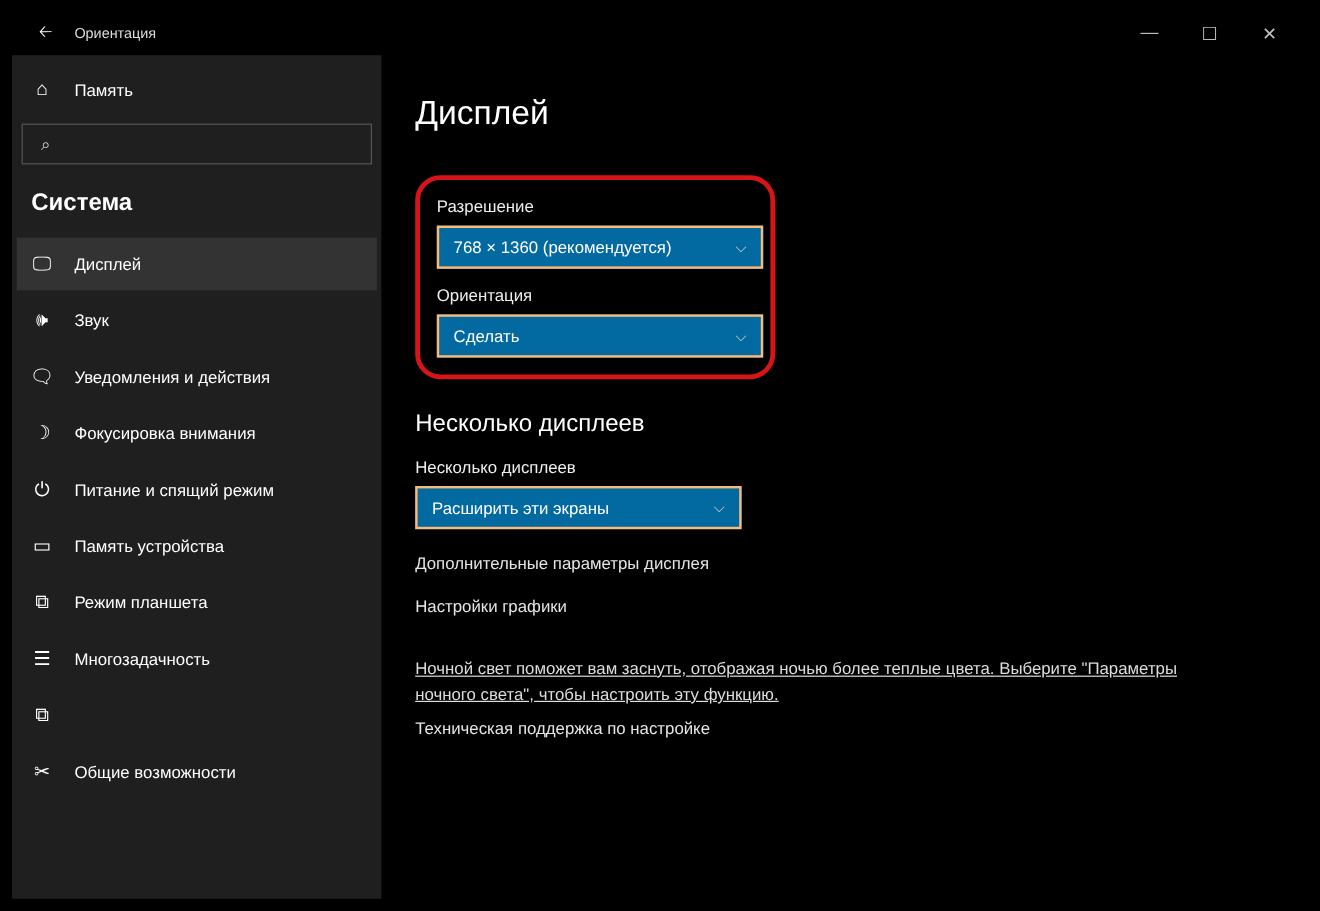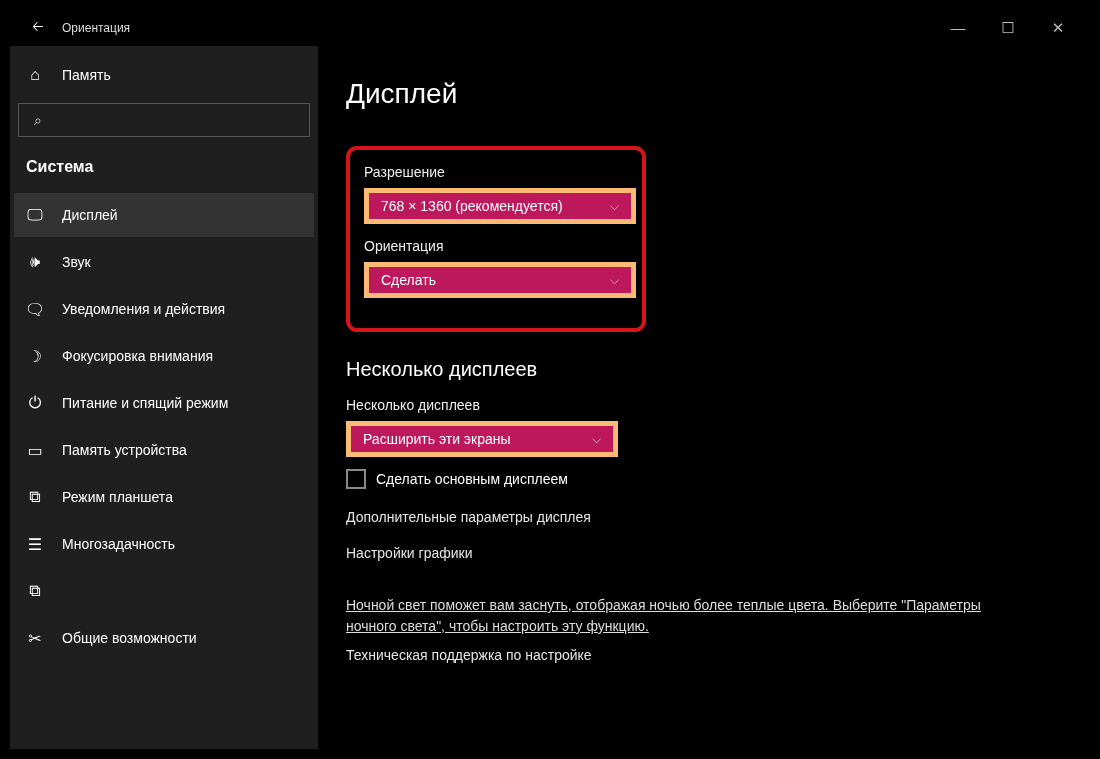--- a/index.html
+++ b/index.html
@@ -92,21 +92,21 @@
   .search-box input {
     flex: 1;
     background: transparent;
     border: none;
     outline: none;
     color: #ccc;
     font-size: 14px;
   }
   .search-box .icon { color: #ccc; font-size: 14px; }
   .section-title {
-    font-size: 16px;
+    font-size: 20px;
     font-weight: 600;
     padding: 8px 12px 14px 12px;
     color: #fff;
   }
   .nav-item {
     display: flex;
     align-items: center;
     gap: 18px;
     padding: 13px 12px;
     font-size: 14px;
@@ -122,41 +122,41 @@
     overflow: auto;
     background: #000;
   }
   h1 {
     font-size: 28px;
     font-weight: 400;
     margin-bottom: 16px;
   }
   .highlight-box {
     border: 4px solid #d6151a;
-    border-radius: 11px;
-    padding: 8px 14px 30px 14px;
+    border-radius: 21px;
+    padding: 8px 14px 14px 14px;
     margin-bottom: 26px;
     width: 300px;
     margin-top: 36px;
   }
   .field-label {
     font-size: 14px;
     color: #eee;
     margin-bottom: 8px;
     margin-top: 6px;
   }
   .dropdown {
-    border: 5px solid #fdba74;
+    border: 2px solid #fdba74;
     height: 36px;
     display: flex;
     align-items: center;
     padding: 0 12px;
     font-size: 14px;
     width: 272px;
-    background: #be185d;
+    background: #0369a1;
   }
   .dropdown .chev {
     margin-left: auto;
     font-size: 12px;
     color: #ccc;
   }
   h2 {
     font-size: 20px;
     font-weight: 400;
     margin-top: 10px;
@@ -280,24 +280,20 @@
         </div>
       </div>
 
       <h2>Несколько дисплеев</h2>
       <div class="field-label">Несколько дисплеев</div>
       <div class="dropdown">
         <span>Расширить эти экраны</span>
         <span class="chev">⌵</span>
       </div>
 
-      <div class="checkbox-row">
-        <span class="checkbox"></span>
-        <span>Сделать основным дисплеем</span>
-      </div>
 
       <a class="link">Дополнительные параметры дисплея</a>
       <a class="link">Настройки графики</a>
 
       <div class="section-gap"></div>
       <p class="body-text">Ночной свет поможет вам заснуть, отображая ночью более теплые цвета. Выберите "Параметры ночного света", чтобы настроить эту функцию.</p>
       <a class="link" style="margin-top:10px">Техническая поддержка по настройке</a>
 
     </div>
 

